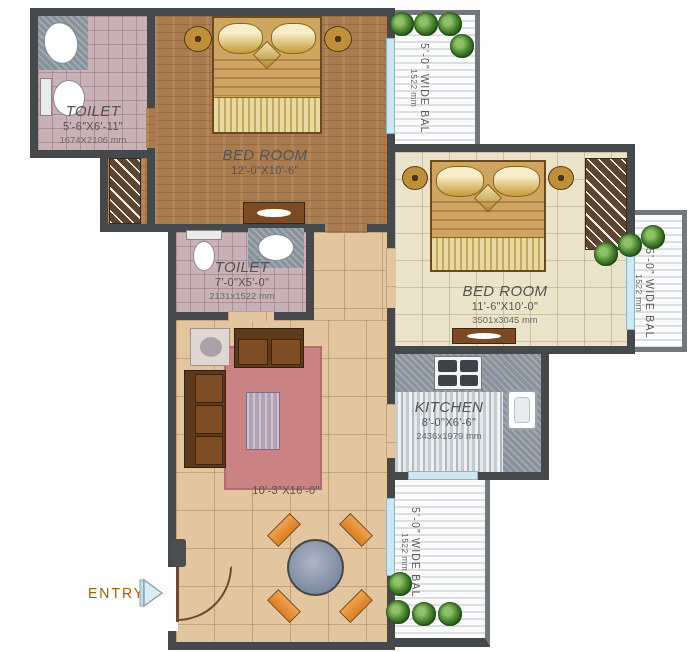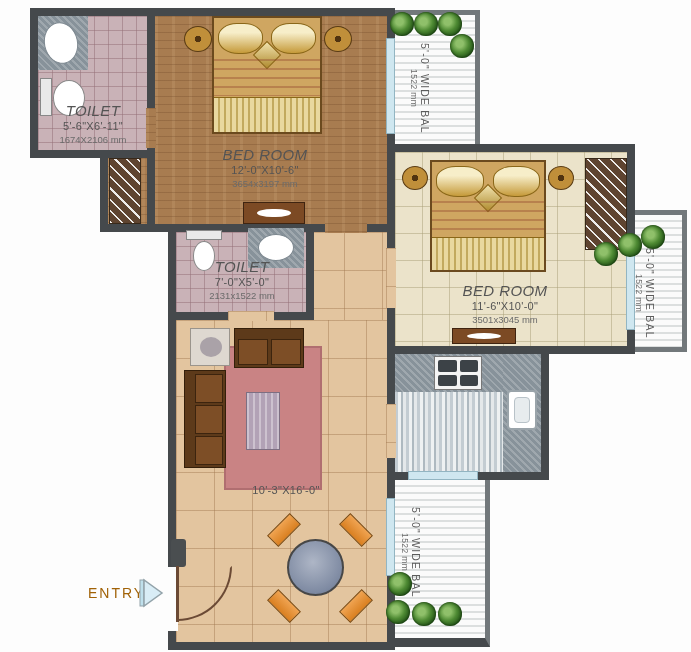--- a/index.html
+++ b/index.html
@@ -204,31 +204,35 @@
   <div class="plant" style="left:438px;top:602px;"></div>
 
   <div class="label" style="left:40px;top:102px;width:106px;">
     <div class="nm">TOILET</div>
     <div class="ft">5'-6"X6'-11"</div>
     <div class="mm">1674X2106 mm</div>
   </div>
   <div class="label" style="left:180px;top:146px;width:170px;">
     <div class="nm">BED ROOM</div>
     <div class="ft">12'-0"X10'-6"</div>
-    <div class="mm">3654x3197 mm</div>
   </div>
   <div class="label" style="left:182px;top:258px;width:120px;">
     <div class="nm">TOILET</div>
     <div class="ft">7'-0"X5'-0"</div>
     <div class="mm">2131x1522 mm</div>
   </div>
   <div class="label" style="left:430px;top:282px;width:150px;">
     <div class="nm">BED ROOM</div>
     <div class="ft">11'-6"X10'-0"</div>
     <div class="mm">3501x3045 mm</div>
+  </div>
+  <div class="label" style="left:393px;top:398px;width:112px;">
+    <div class="nm">KITCHEN</div>
+    <div class="ft">8'-0"X6'-6"</div>
+    <div class="mm">2436x1979 mm</div>
   </div>
   <div class="label" style="left:196px;top:484px;width:180px;">
     <div class="ft">10'-3"X16'-0"</div>
   </div>
 
   <div class="vlabel" style="left:409px;top:32px;height:112px;">
     <span class="l1">5'-0" WIDE BAL</span>
     <span class="l2">1522 mm</span>
   </div>
   <div class="vlabel" style="left:634px;top:238px;height:110px;">

